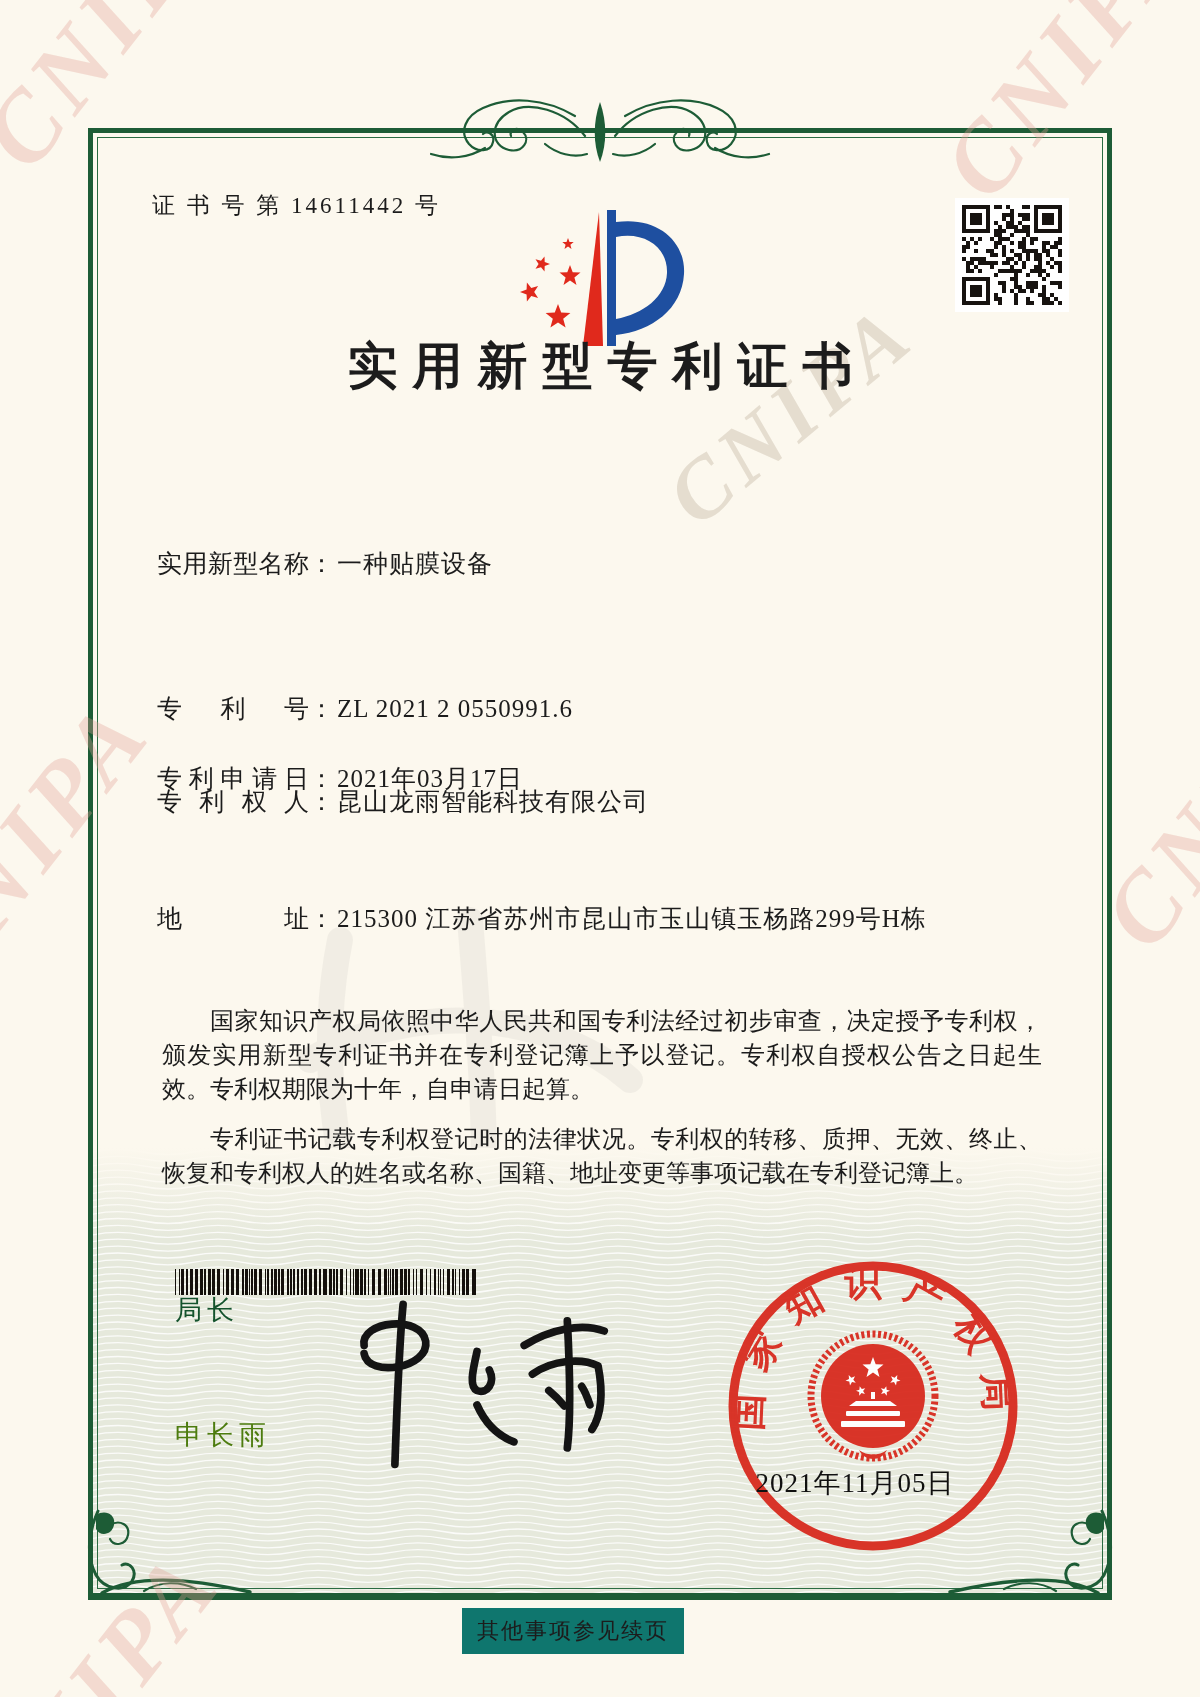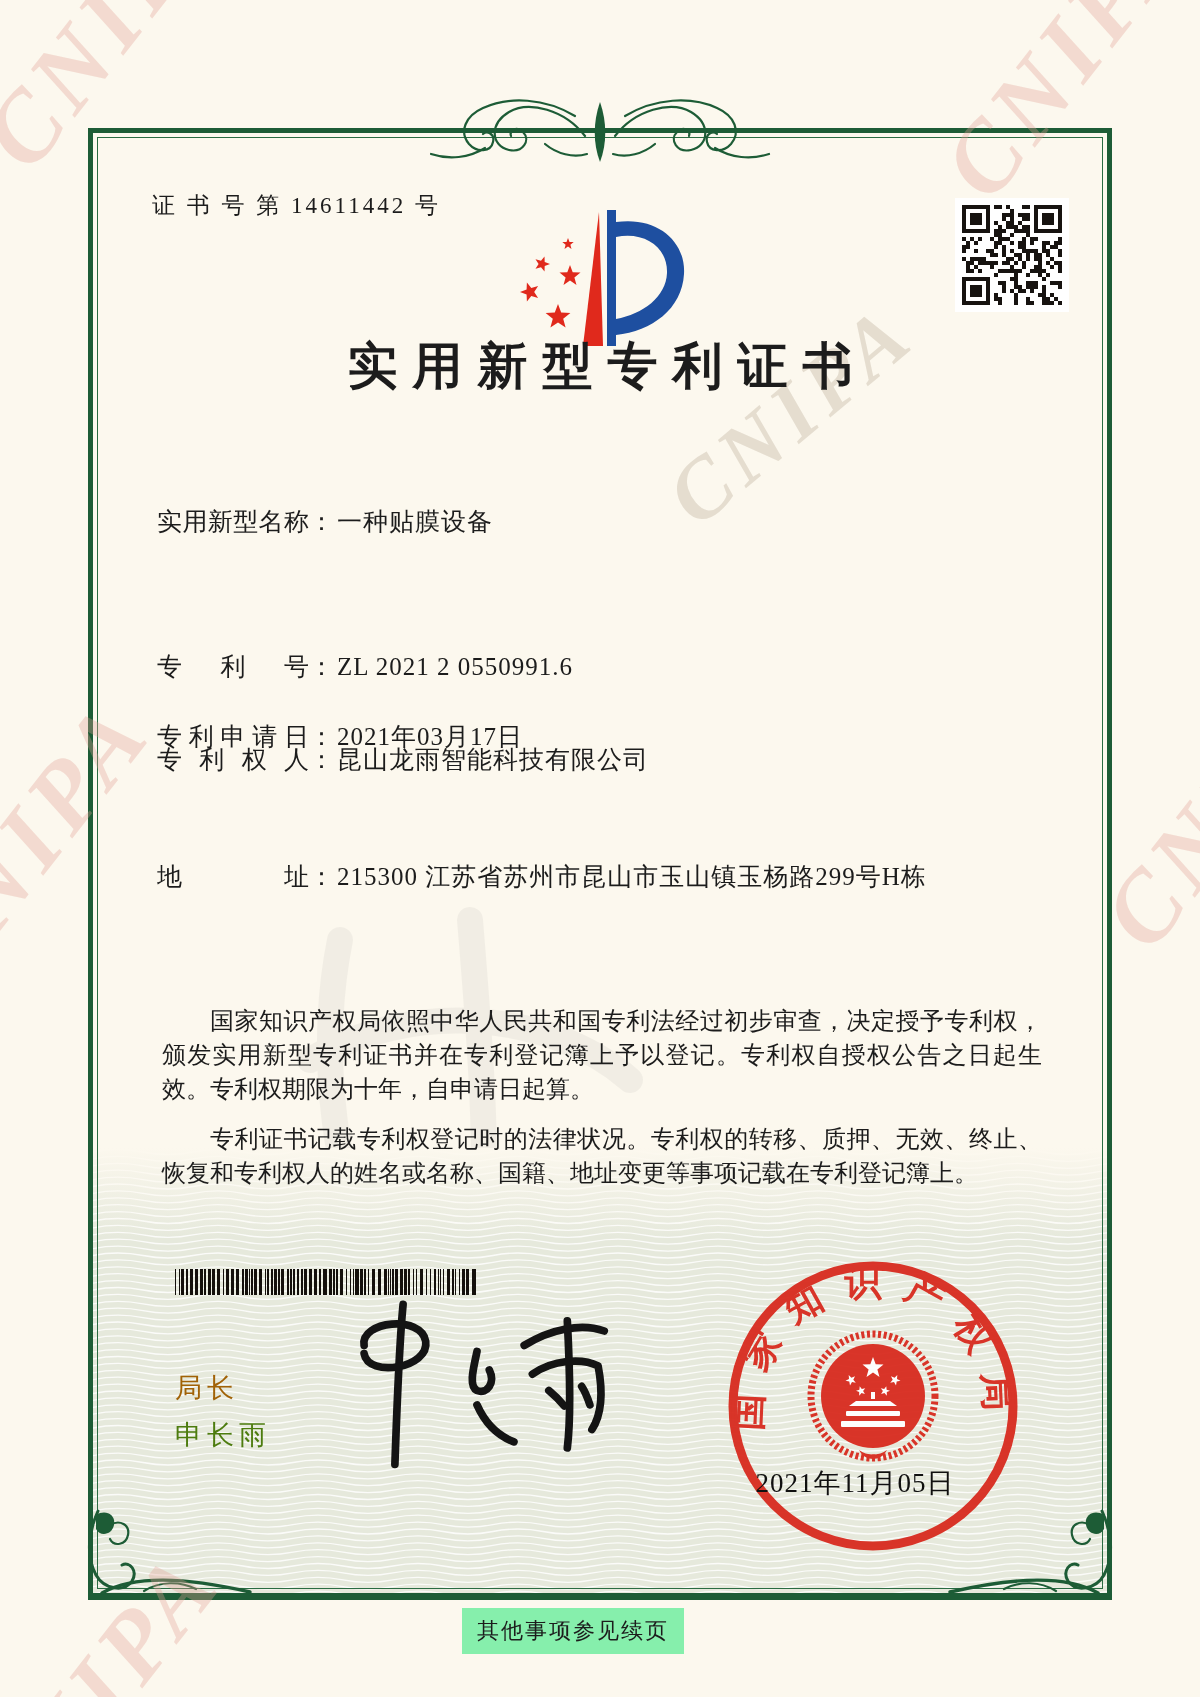--- a/index.html
+++ b/index.html
@@ -30,43 +30,43 @@
   .cert-no{position:absolute;left:152px;top:190px;font-size:23px;letter-spacing:3px;z-index:5;text-align:right;}
   .logo{position:absolute;left:490px;top:200px;z-index:5;}
   .qr-box{position:absolute;left:955px;top:198px;width:114px;height:114px;background:#fff;z-index:5;}
   .qr-box svg{position:absolute;left:7px;top:7px;}
   .title{
     position:absolute;left:0;right:0;top:333px;text-align:center;z-index:5;
     font-size:50px;font-weight:700;letter-spacing:15px;text-indent:15px;
   }
   
   .field-row{position:absolute;left:157px;width:940px;font-size:25px;z-index:5;}
-  .flabel{display:inline-block;width:152px;text-align:justify;text-align-last:justify;vertical-align:bottom;}
+  .flabel{display:inline-block;width:152px;text-align:justify;text-align-last:justify;vertical-align:bottom;margin-top:42px;}
   .fcolon{display:inline-block;width:28px;}
   .fvalue{letter-spacing:1px;}
   .pair2{position:absolute;left:460px;top:0;}
   .flabel2{letter-spacing:3px;}
   
   .body-text{position:absolute;left:146px;top:988px;width:912px;z-index:5;
     font-size:24px;line-height:34px;text-align:justify;}
   .body-text p{margin:16px;text-indent:2em;}
   .body-text p + p{margin-top:4px;}
   
   .barcode{position:absolute;left:175px;top:1269px;z-index:5;}
-  .sig-title{position:absolute;left:175px;top:1370px;font-family:"Liberation Sans","DejaVu Sans",sans-serif;
-    font-size:27px;letter-spacing:5px;color:#a16207;z-index:5;}
+  .sig-title{position:absolute;left:175px;top:1292px;font-family:"Liberation Sans","DejaVu Sans",sans-serif;
+    font-size:27px;letter-spacing:5px;color:#14532d;z-index:5;}
   .sig-name{position:absolute;left:175px;top:1417px;font-family:"Liberation Sans","DejaVu Sans",sans-serif;
     font-size:27px;letter-spacing:5px;color:#4d7c0f;z-index:5;}
   .signature{position:absolute;left:322px;top:1292px;z-index:5;}
   .seal{position:absolute;left:723px;top:1256px;z-index:5;opacity:.94;}
   .seal-date{position:absolute;left:740px;top:1465px;width:230px;text-align:center;
     font-size:27px;color:#101010;z-index:6;letter-spacing:1px;}
   .page-info{position:absolute;left:423px;top:1548px;width:300px;text-align:center;
     font-size:22px;letter-spacing:2px;z-index:5;}
-  .note-box{position:absolute;left:462px;top:1608px;width:222px;height:46px;background:#86efac;
+  .note-box{position:absolute;left:462px;top:1608px;width:222px;height:46px;background:#0f766e;
     text-align:center;line-height:46px;font-size:22px;letter-spacing:2px;z-index:5;}
   
   .orn{position:absolute;z-index:4;}
   .orn.top{left:425px;top:92px;}
   .orn.bl{left:84px;top:1505px;}
   .orn.br{left:946px;top:1505px;transform:scaleX(-1);}
   .script-wm{position:absolute;left:250px;top:880px;z-index:0;opacity:.06;}
 </style>
 </head>
 <body>

